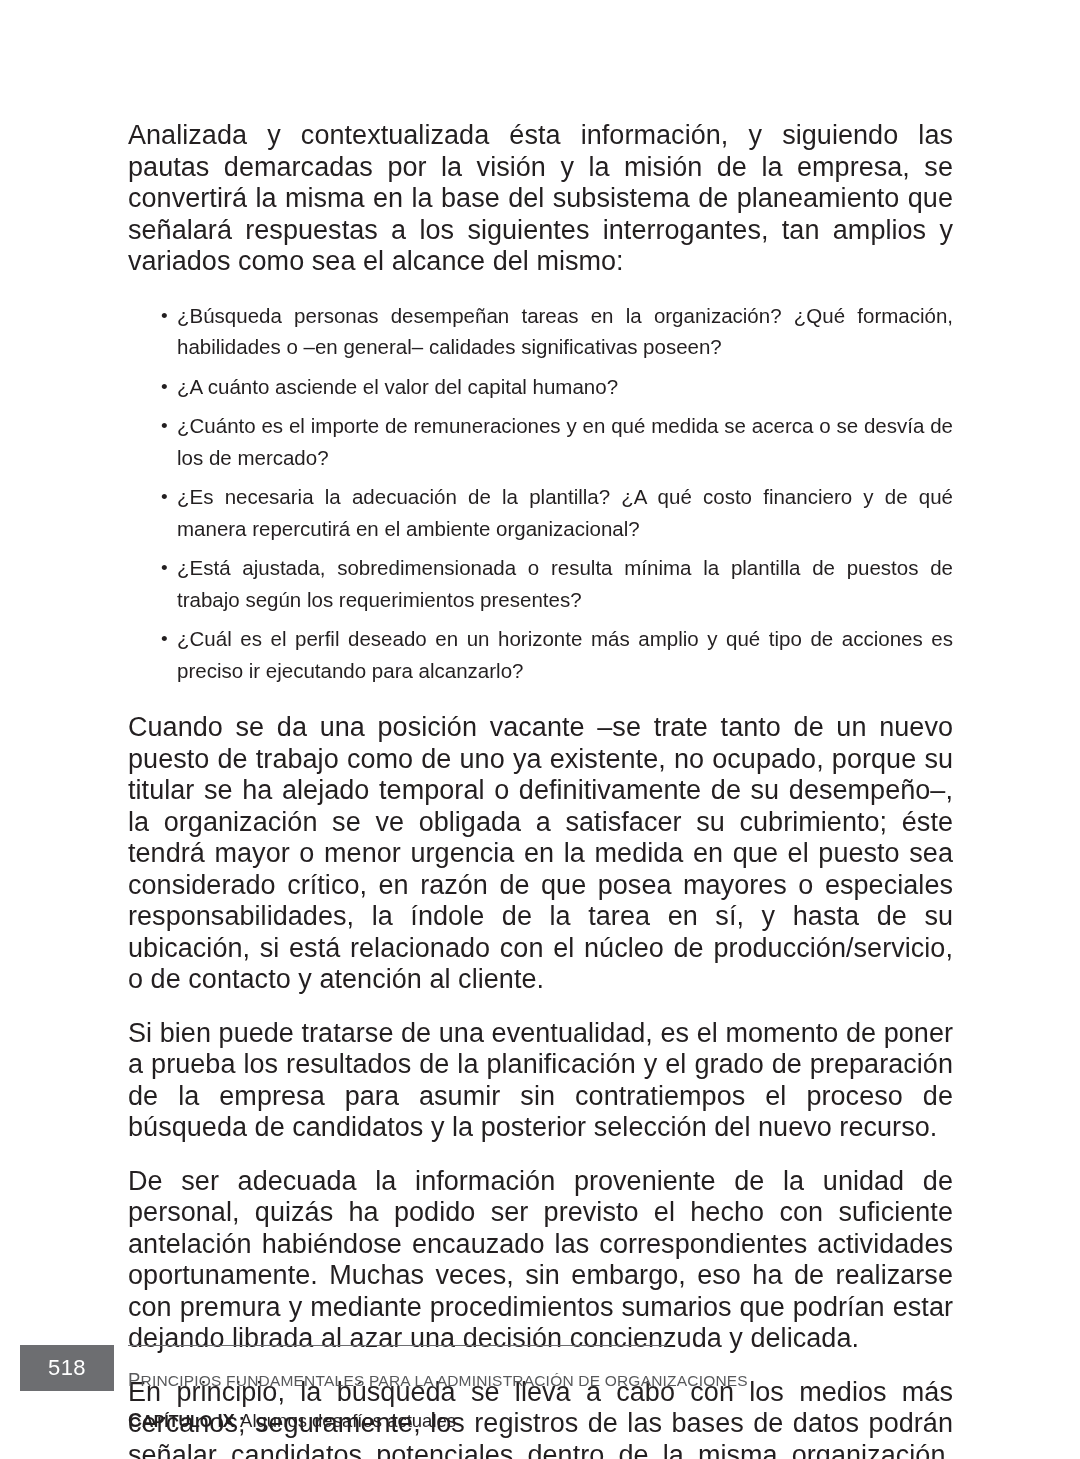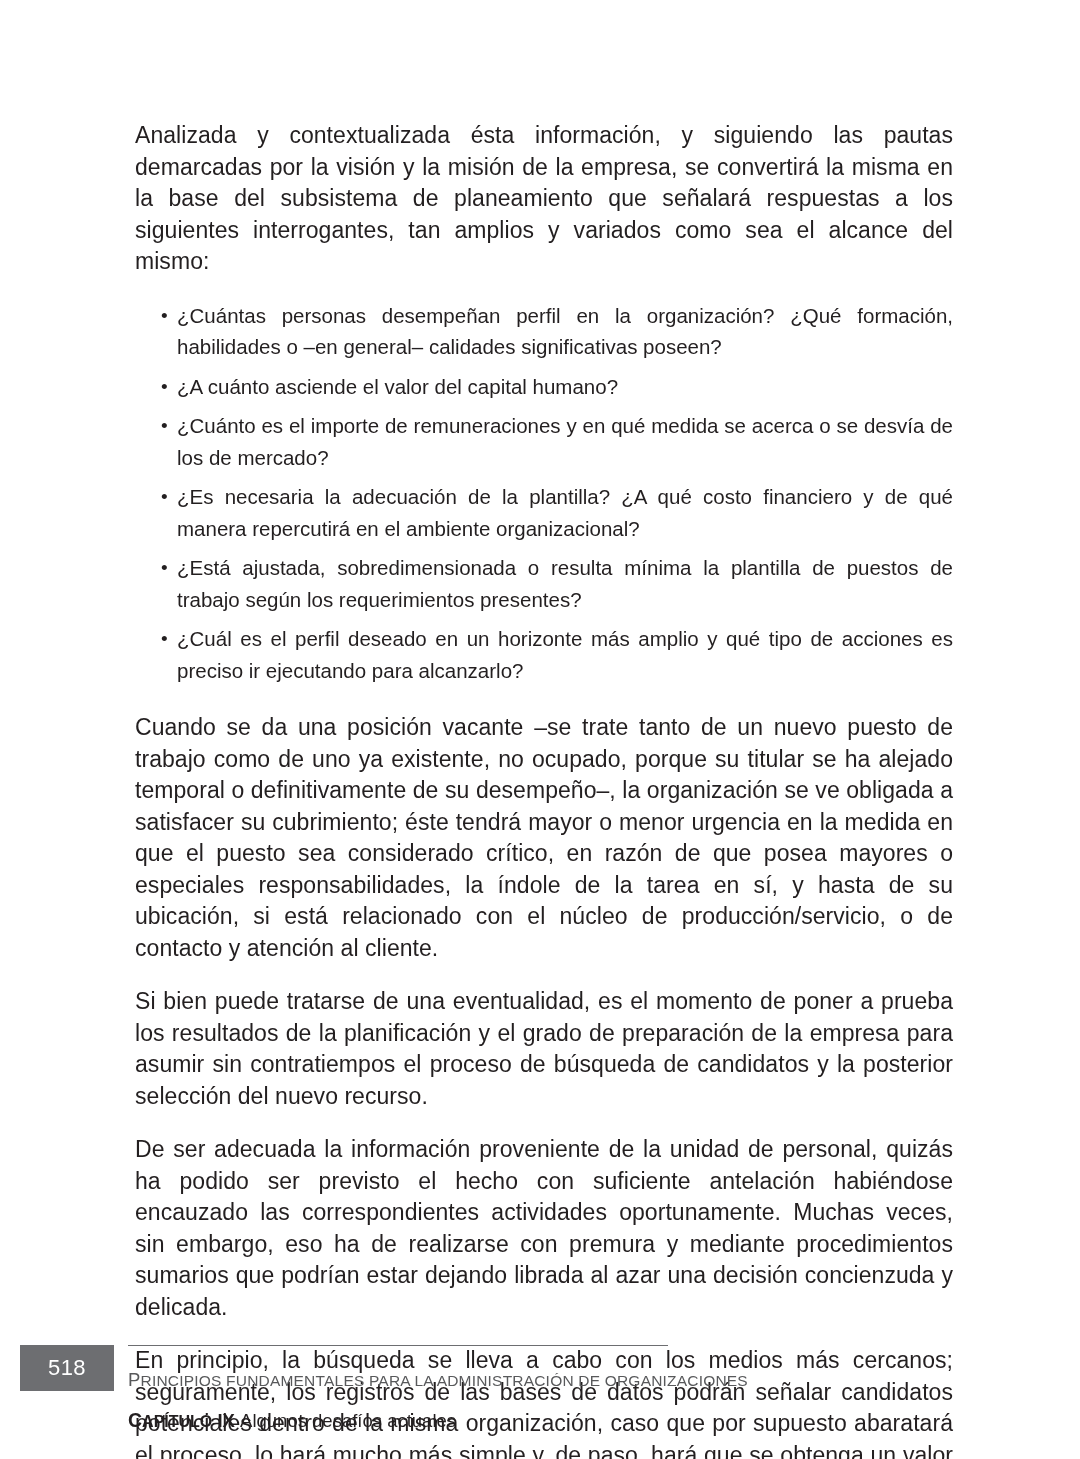--- a/index.html
+++ b/index.html
@@ -17,22 +17,22 @@
     box-sizing: border-box;
     overflow: hidden;
   }
   .content {
     position: absolute;
     left: 128px;
     top: 120px;
     width: 825px;
   }
   p.body {
-    margin: 0 0 22px 7px;
-    font-size: 23px;
+    margin: 0 0 22px 0;
+    font-size: 27px;
     line-height: 31.5px;
     text-align: justify;
     text-justify: inter-word;
     letter-spacing: 0.05px;
   }
   p.body:last-child {
     margin-bottom: 0;
   }
   ul.questions {
     list-style: none;
@@ -126,21 +126,21 @@
 </head>
 <body>
 
 <div class="page">
 
   <div class="content">
 
     <p class="body">Analizada y contextualizada ésta información, y siguiendo las pautas demarcadas por la visión y la misión de la empresa, se convertirá la misma en la base del subsistema de planeamiento que señalará respuestas a los siguientes interrogantes, tan amplios y variados como sea el alcance del mismo:</p>
 
     <ul class="questions">
-      <li>¿Cuántas personas desempeñan perfil en la organización? ¿Qué formación, habilidades o –en general– calidades significativas poseen?</li>
+      <li>¿Búsqueda personas desempeñan tareas en la organización? ¿Qué formación, habilidades o –en general– calidades significativas poseen?</li>
       <li>¿A cuánto asciende el valor del capital humano?</li>
       <li>¿Cuánto es el importe de remuneraciones y en qué medida se acerca o se desvía de los de mercado?</li>
       <li>¿Es necesaria la adecuación de la plantilla? ¿A qué costo financiero y de qué manera repercutirá en el ambiente organizacional?</li>
       <li>¿Está ajustada, sobredimensionada o resulta mínima la plantilla de puestos de trabajo según los requerimientos presentes?</li>
       <li>¿Cuál es el perfil deseado en un horizonte más amplio y qué tipo de acciones es preciso ir ejecutando para alcanzarlo?</li>
     </ul>
 
 
     <p class="body">Cuando se da una posición vacante –se trate tanto de un nuevo puesto de trabajo como de uno ya existente, no ocupado, porque su titular se ha alejado temporal o definitivamente de su desempeño–, la organización se ve obligada a satisfacer su cubrimiento; éste tendrá mayor o menor urgencia en la medida en que el puesto sea considerado crítico, en razón de que posea mayores o especiales responsabilidades, la índole de la tarea en sí, y hasta de su ubicación, si está relacionado con el núcleo de producción/servicio, o de contacto y atención al cliente.</p>
     <p class="body">Si bien puede tratarse de una eventualidad, es el momento de poner a prueba los resultados de la planificación y el grado de preparación de la empresa para asumir sin contratiempos el proceso de búsqueda de candidatos y la posterior selección del nuevo recurso.</p>

